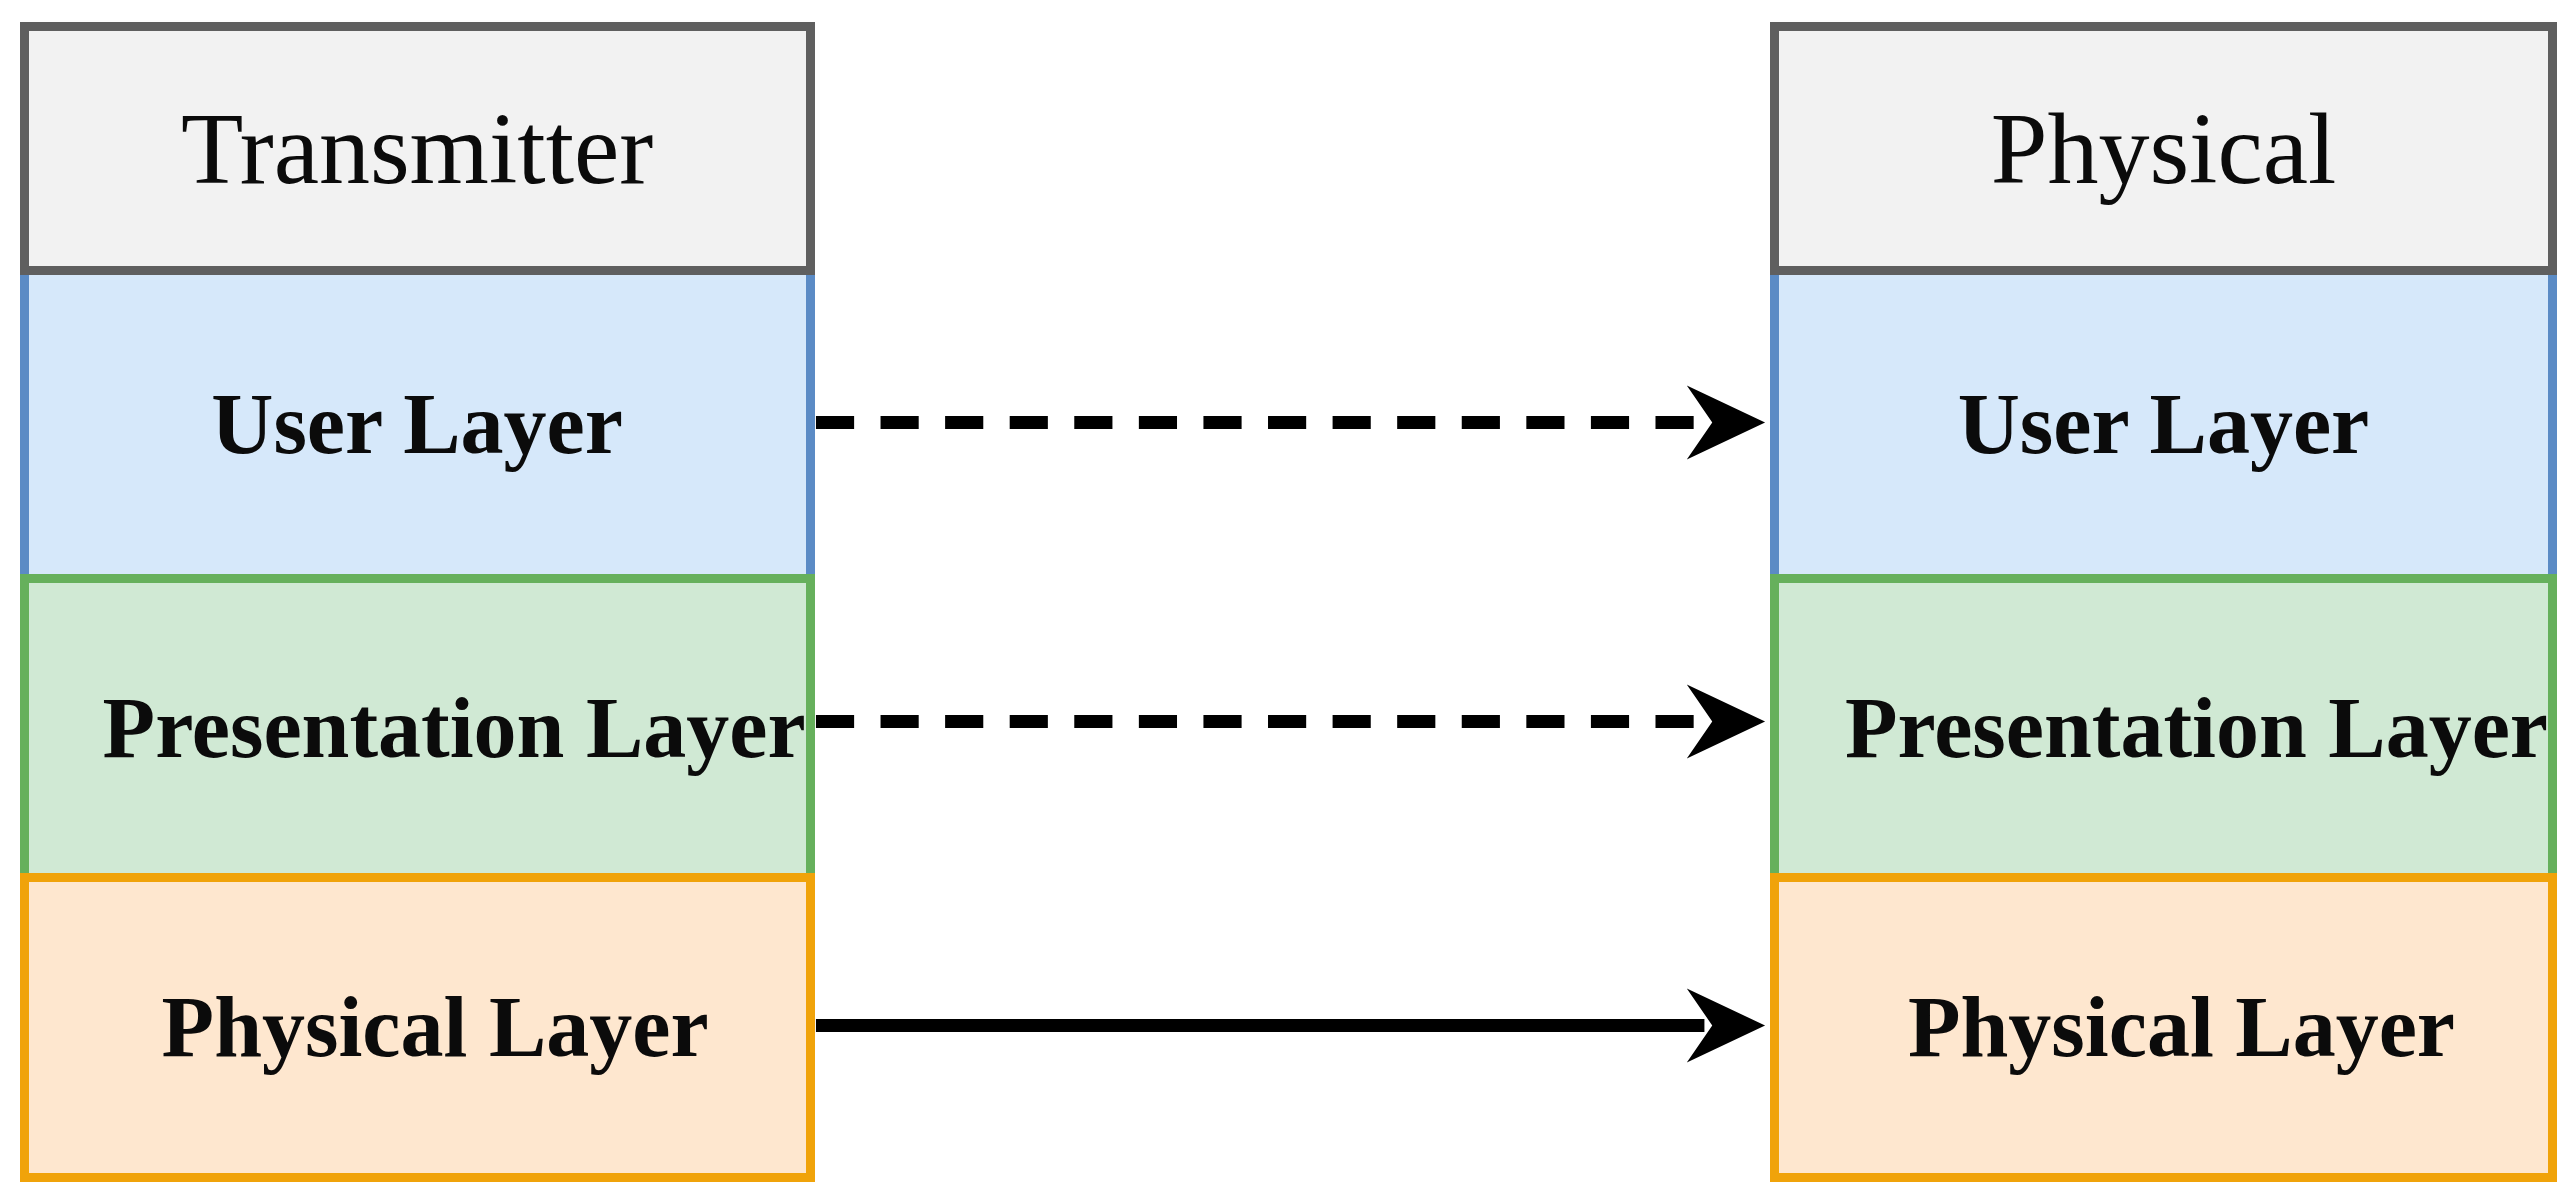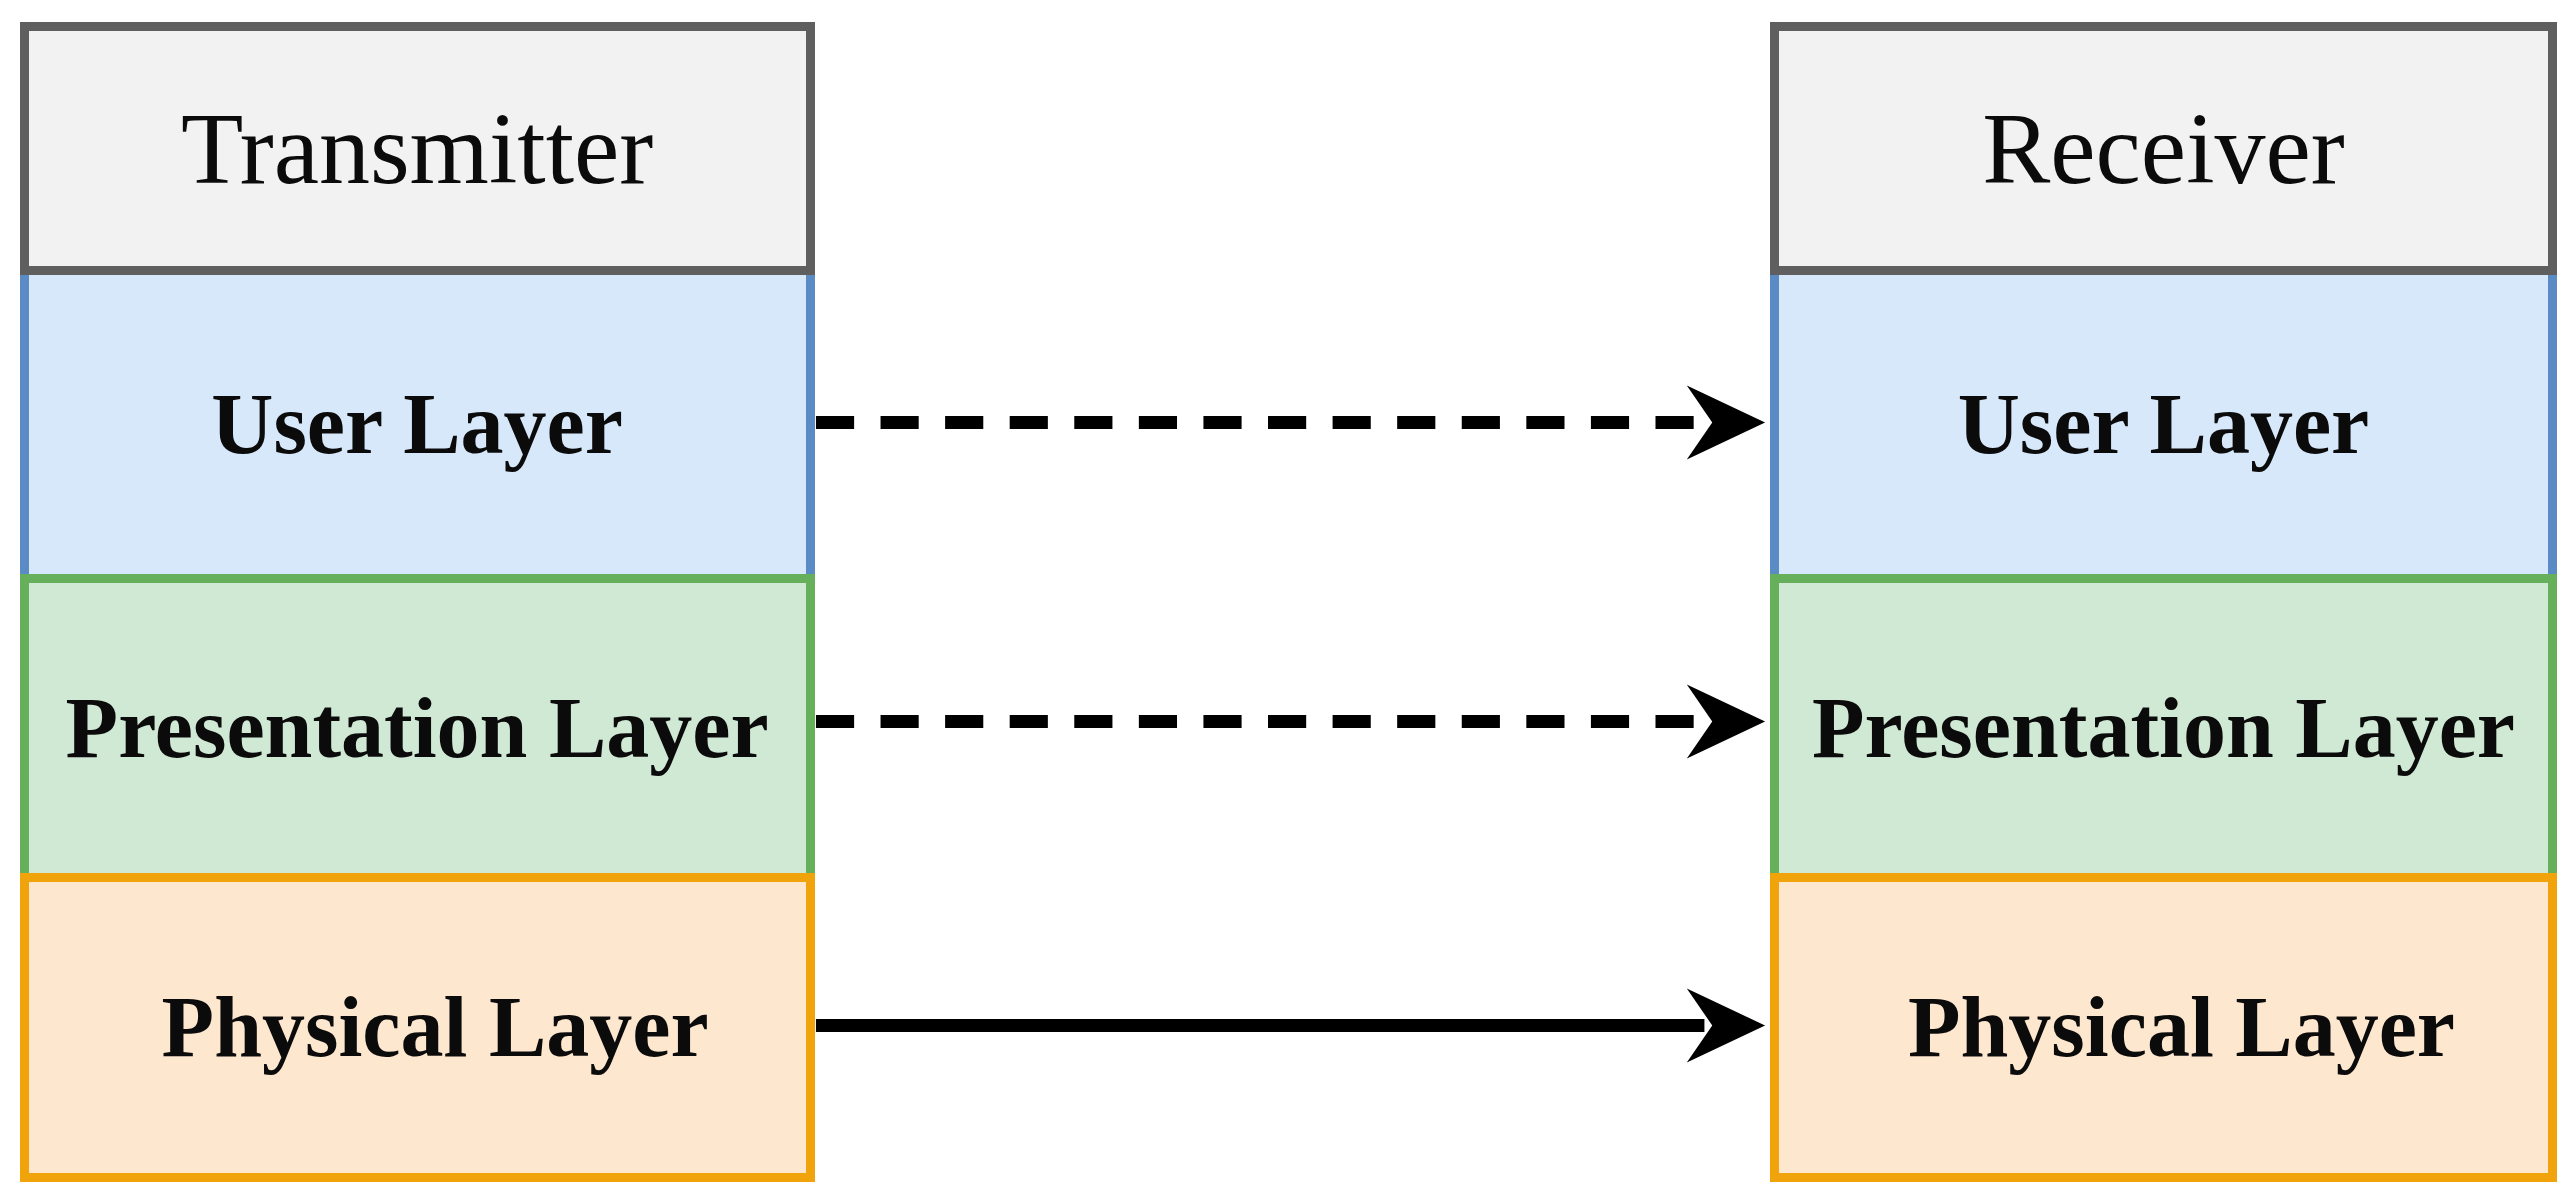--- a/index.html
+++ b/index.html
@@ -51,20 +51,21 @@
     border-left:9.8px solid var(--user-border,#5b8bc5);
     border-right:9.8px solid var(--user-border,#5b8bc5);
     background:var(--user-fill,#d6e8fa);
   }
   .layer.presentation{
     height:299px;
     border-left:9.8px solid var(--presentation-border,#66b05c);
     border-right:9.8px solid var(--presentation-border,#66b05c);
     border-top:9.8px solid var(--presentation-border,#66b05c);
     background:var(--presentation-fill,#d0e9d4);
+    justify-content:flex-end;
   }
   .layer.physical{
     height:309px;
     border:9.8px solid var(--physical-border,#f0a30a);
     background:var(--physical-fill,#fee7cf);
     padding-left:36px;
   }
 
   .arrow{
     position:absolute;
@@ -117,21 +118,21 @@
   </div>
 
   <div class="arrow solid physical-link">
     <svg viewBox="0 0 976 120" preserveAspectRatio="none">
       <line x1="2" y1="60" x2="910" y2="60"></line>
       <path d="M972,60 L892,22 L918,60 L892,98 Z"></path>
     </svg>
   </div>
 
   <div class="column receiver">
-    <div class="title-box">Receiver</div>
+    <div class="title-box">Physical</div>
     <div class="layer user">
       <span>User Layer</span>
     </div>
     <div class="layer presentation">
       <span>Presentation Layer</span>
     </div>
     <div class="layer physical">
       <span>Physical Layer</span>
     </div>
   </div>

